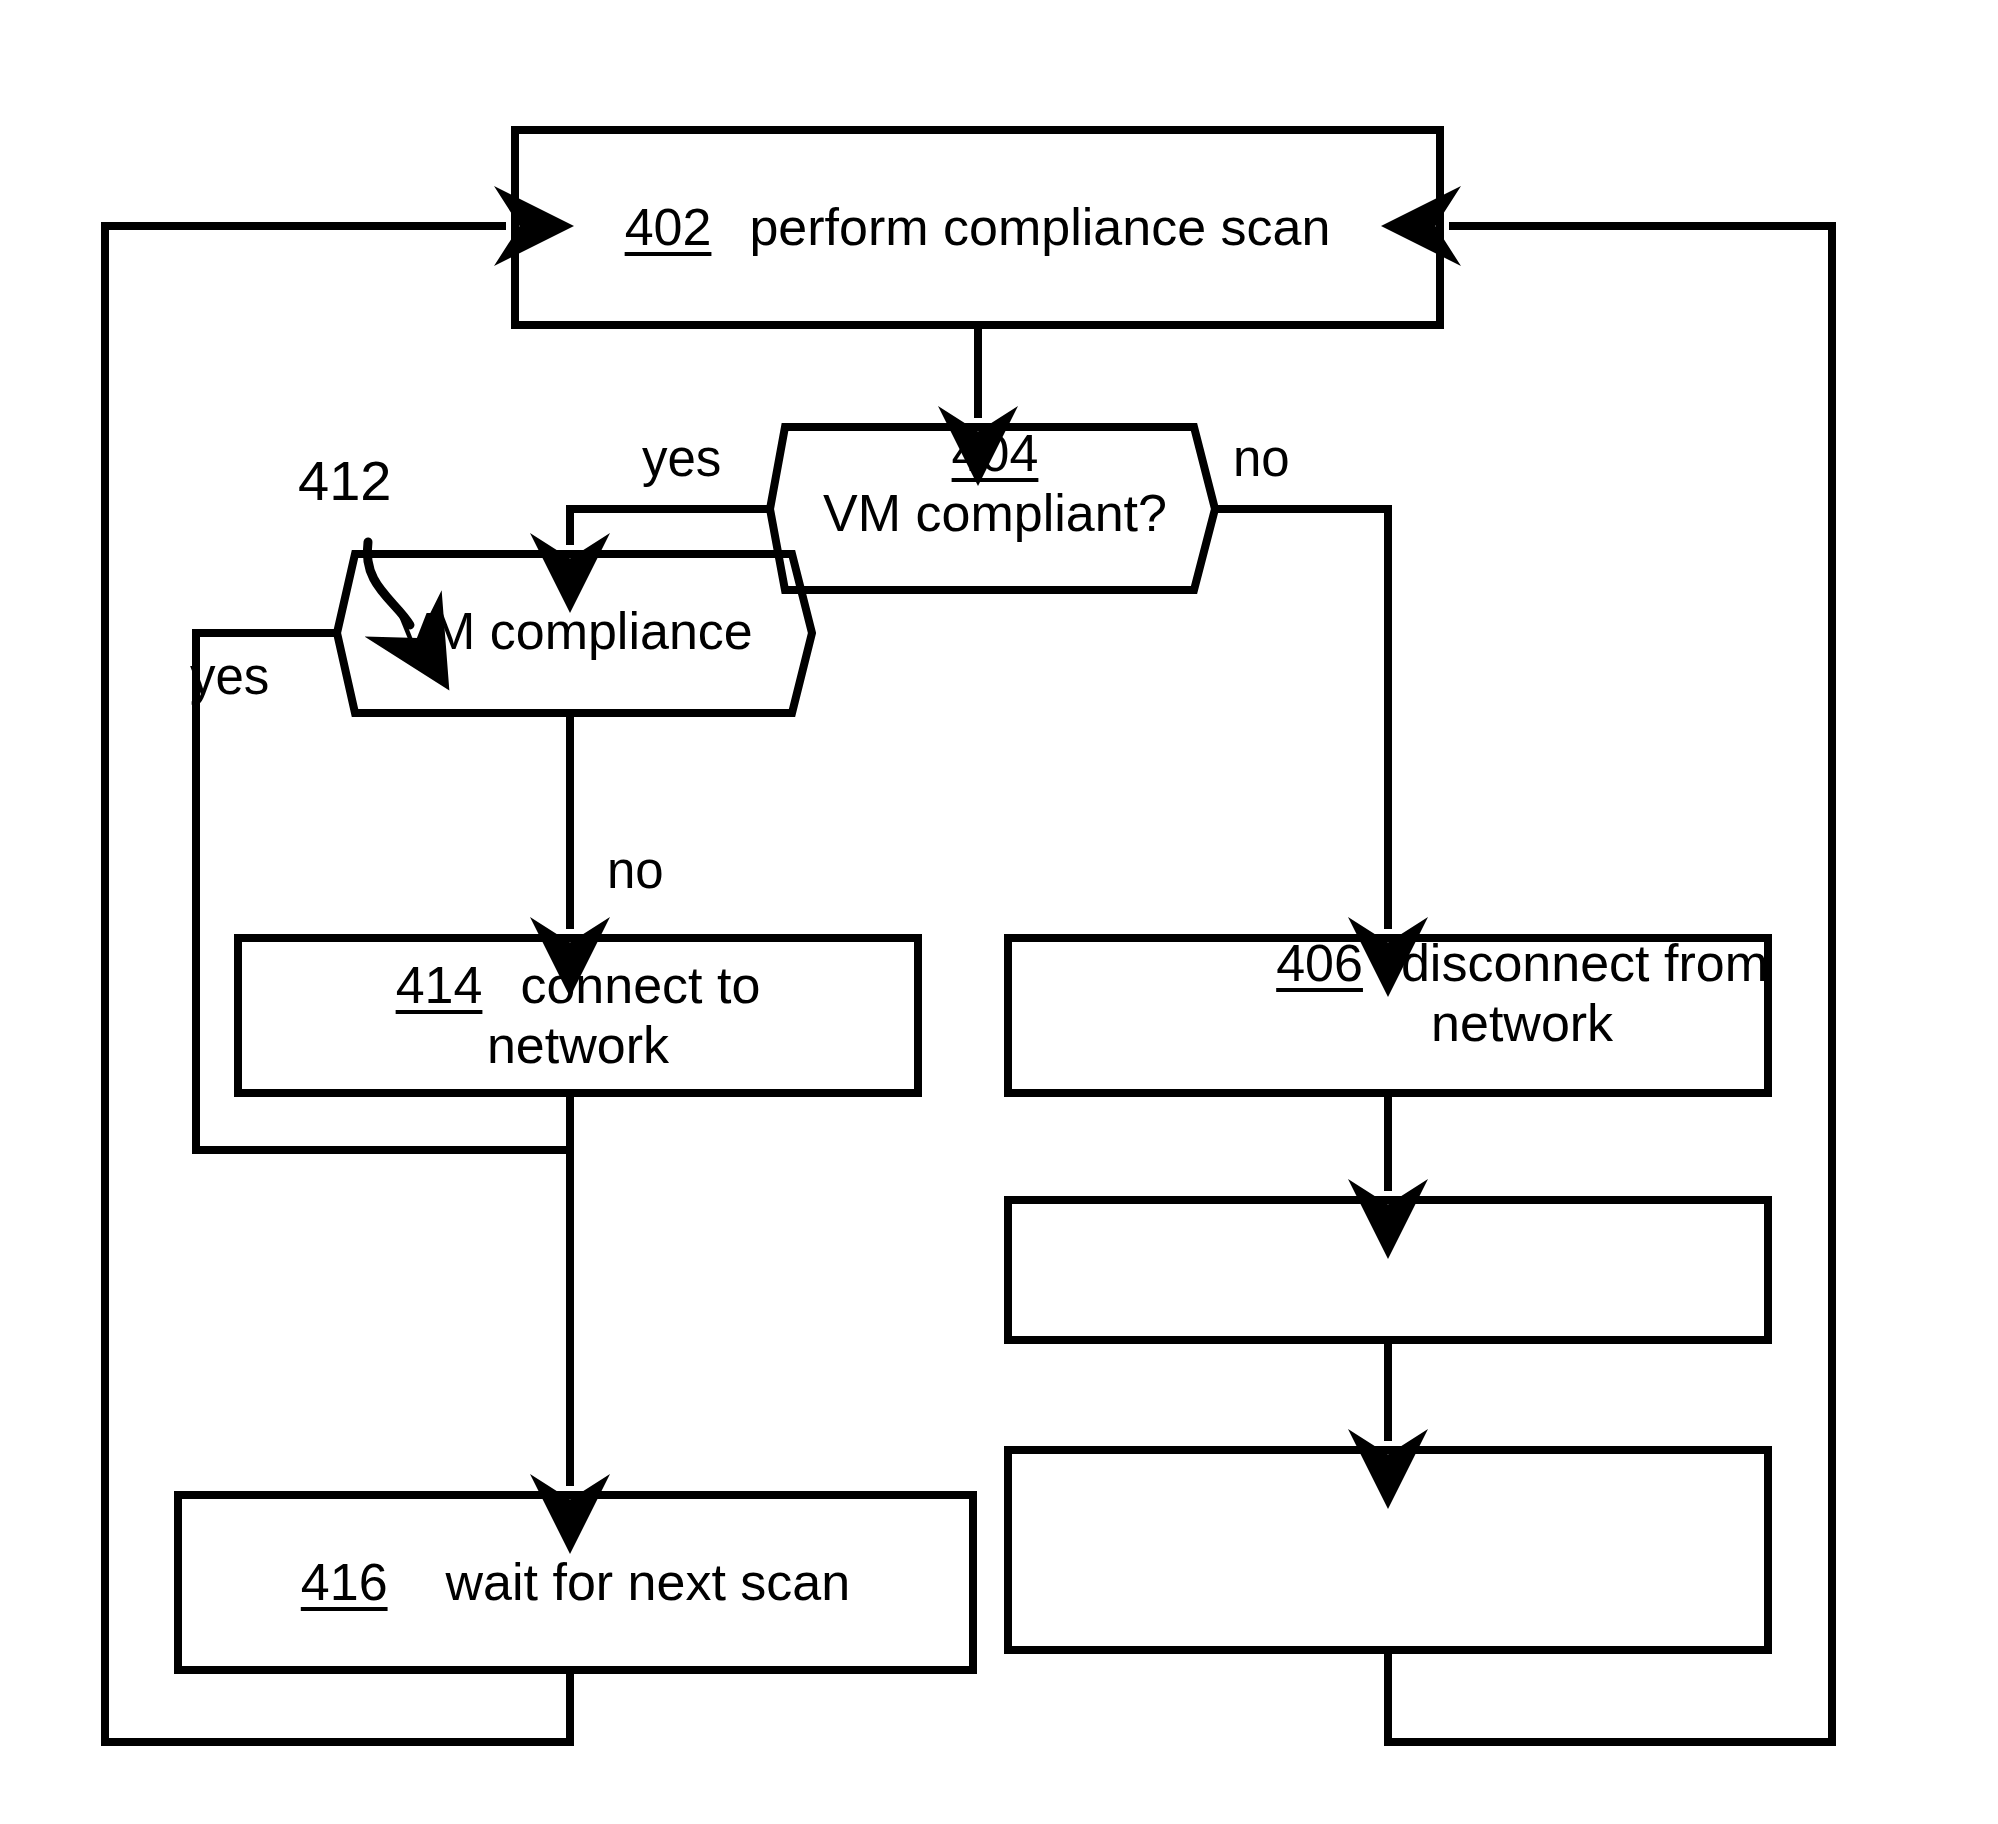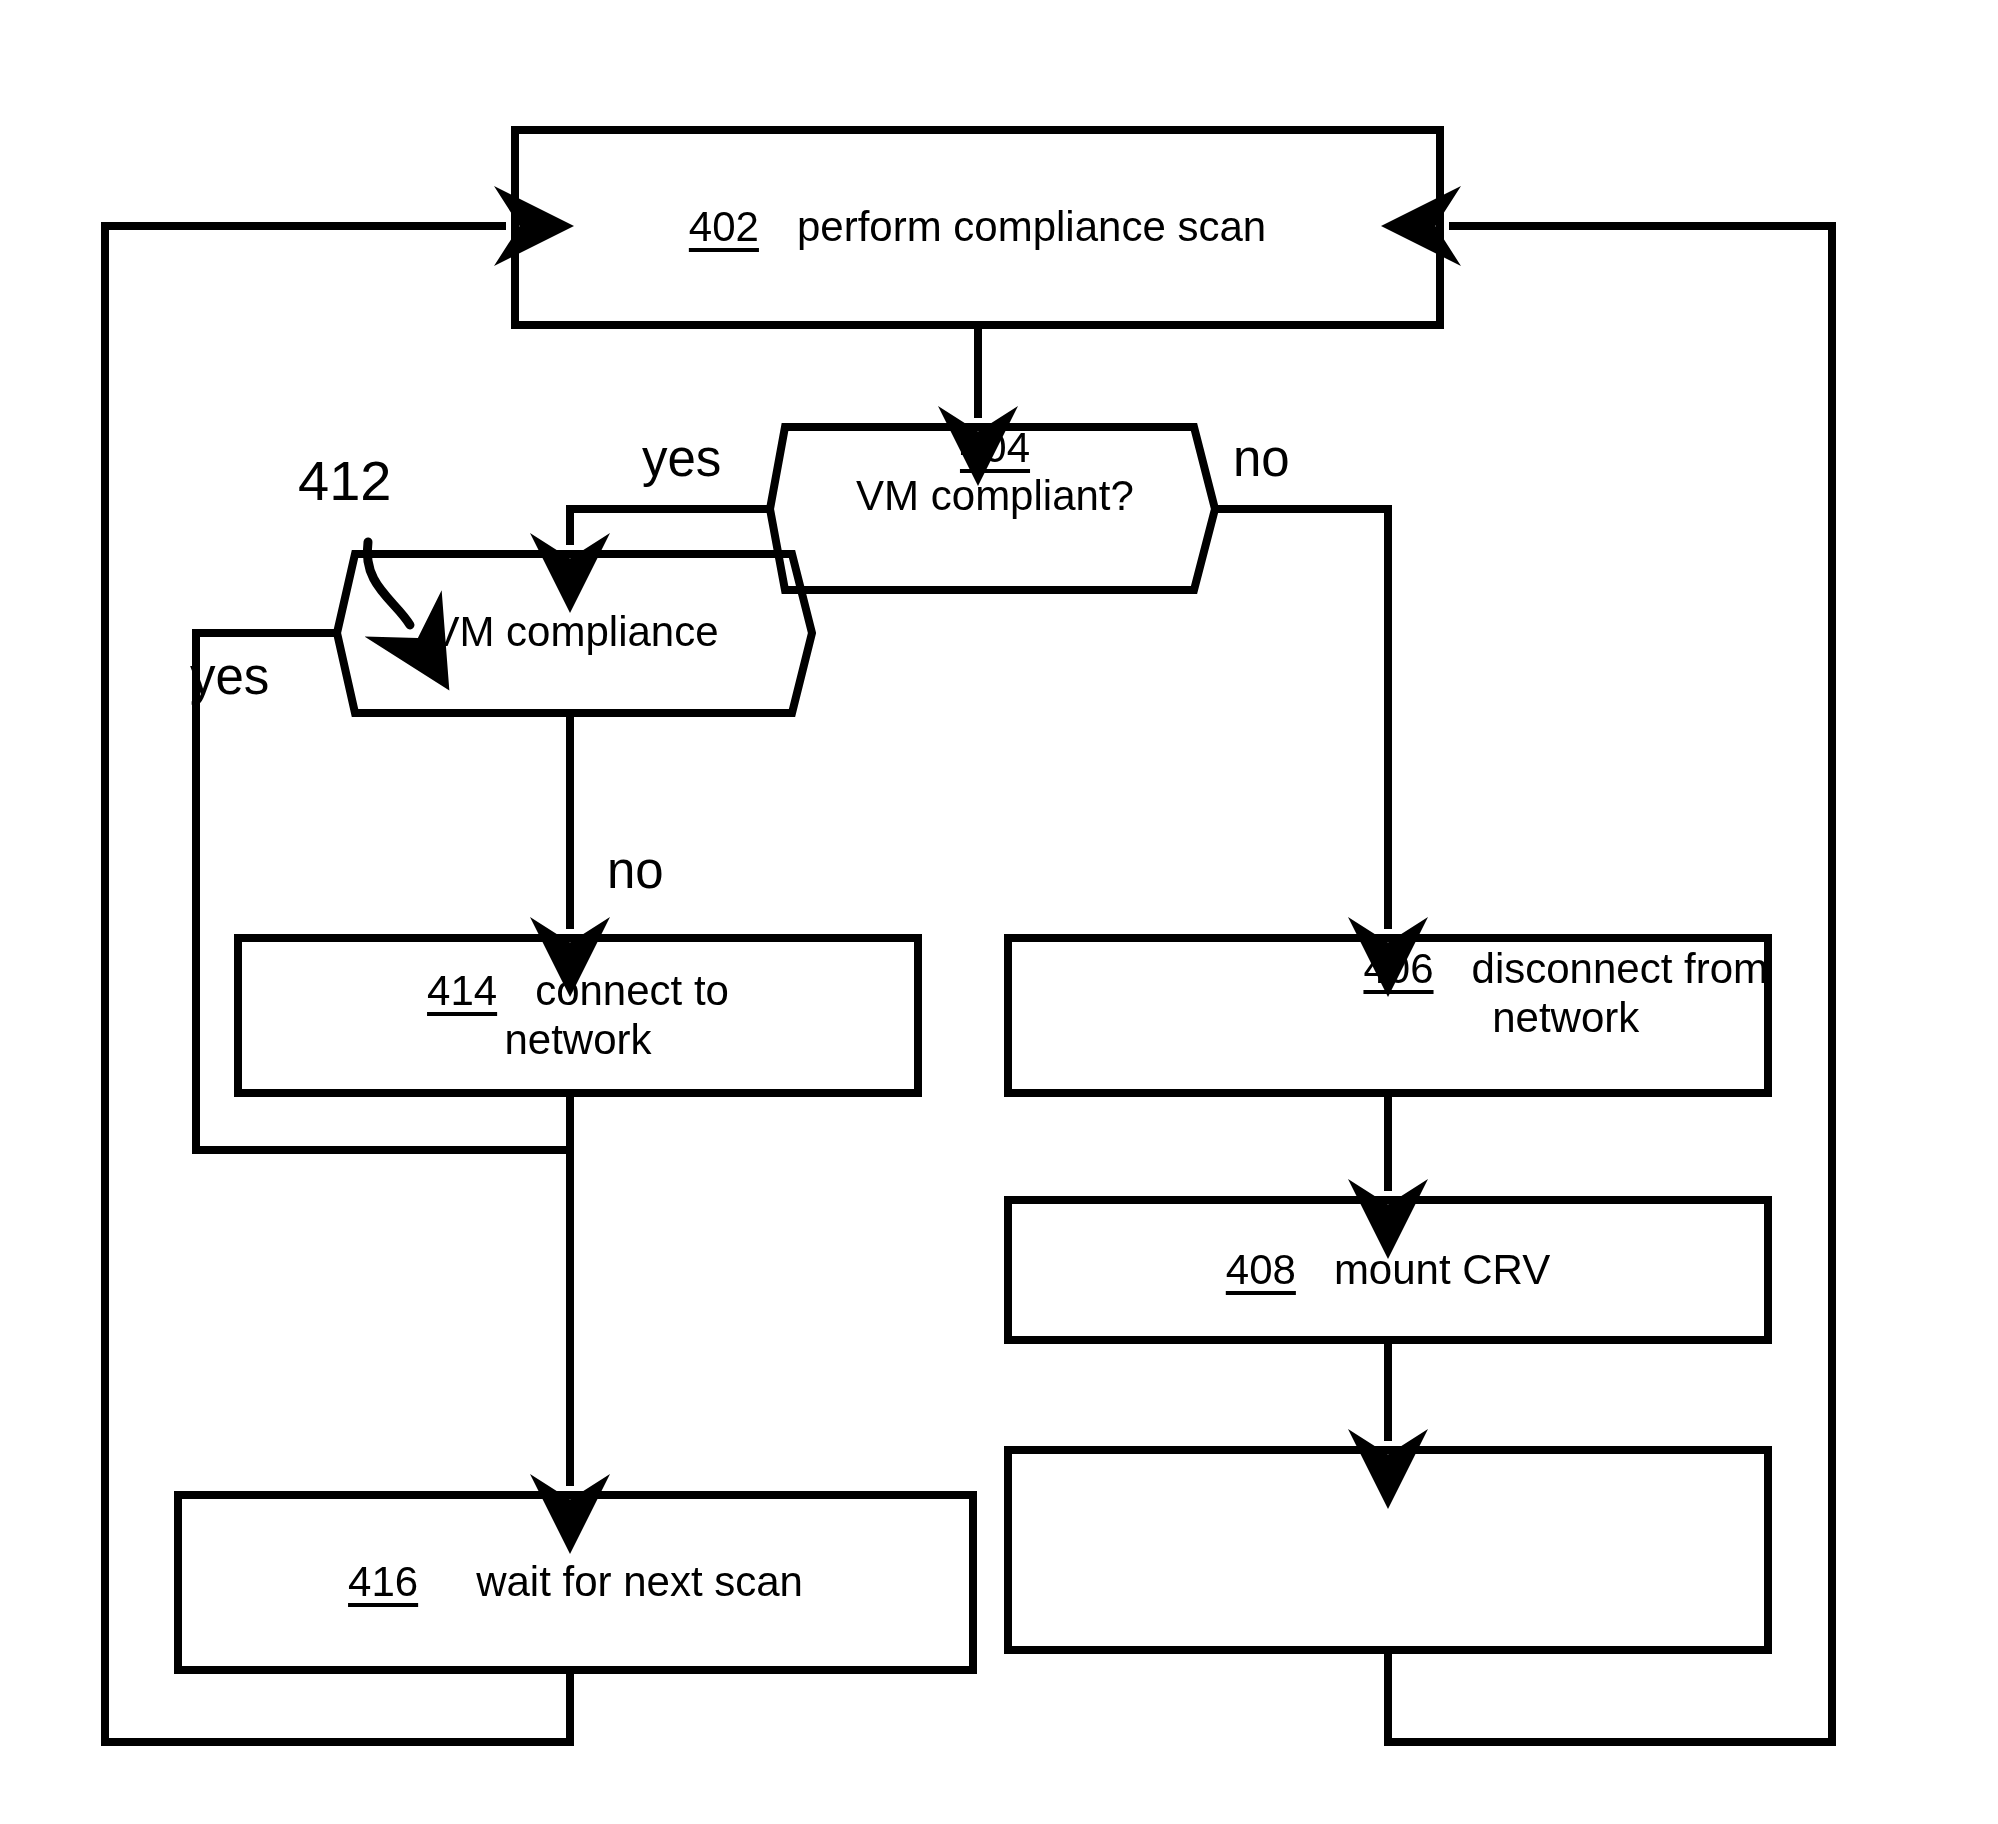--- a/index.html
+++ b/index.html
@@ -29,21 +29,21 @@
     color: #000;
     white-space: pre;
     line-height: 1.12;
   }
   .node-text {
     position: absolute;
     display: flex;
     align-items: center;
     justify-content: center;
     text-align: center;
-    font-size: 42px;
+    font-size: 52px;
     line-height: 1.15;
   }
   .ref {
     text-decoration: underline;
     text-underline-offset: 7px;
     text-decoration-thickness: 4px;
   }
   .edge-lbl {
     font-size: 51px;
   }
@@ -131,23 +131,20 @@
     </span>
   </div>
 
   <div class="node-text" style="left:1008px; top:916px; width:760px; height:155px;justify-content:flex-end;">
     <span>
       <span class="ref">406</span><span style="margin-left:38px">disconnect from</span><br>
       <span>network</span>
     </span>
   </div>
 
-  <div class="node-text" style="left:1008px; top:1200px; width:760px; height:140px;">
-    <span><span class="ref">408</span><span style="margin-left:38px">mount CRV</span></span>
-  </div>
 
 
   <div class="node-text" style="left:178px; top:1495px; width:795px; height:175px;">
     <span><span class="ref">416</span><span style="margin-left:58px">wait for next scan</span></span>
   </div>
 
   <div class="lbl edge-lbl" style="left:642px; top:430px;">yes</div>
 
   <div class="lbl edge-lbl" style="left:1233px; top:430px;">no</div>
 

